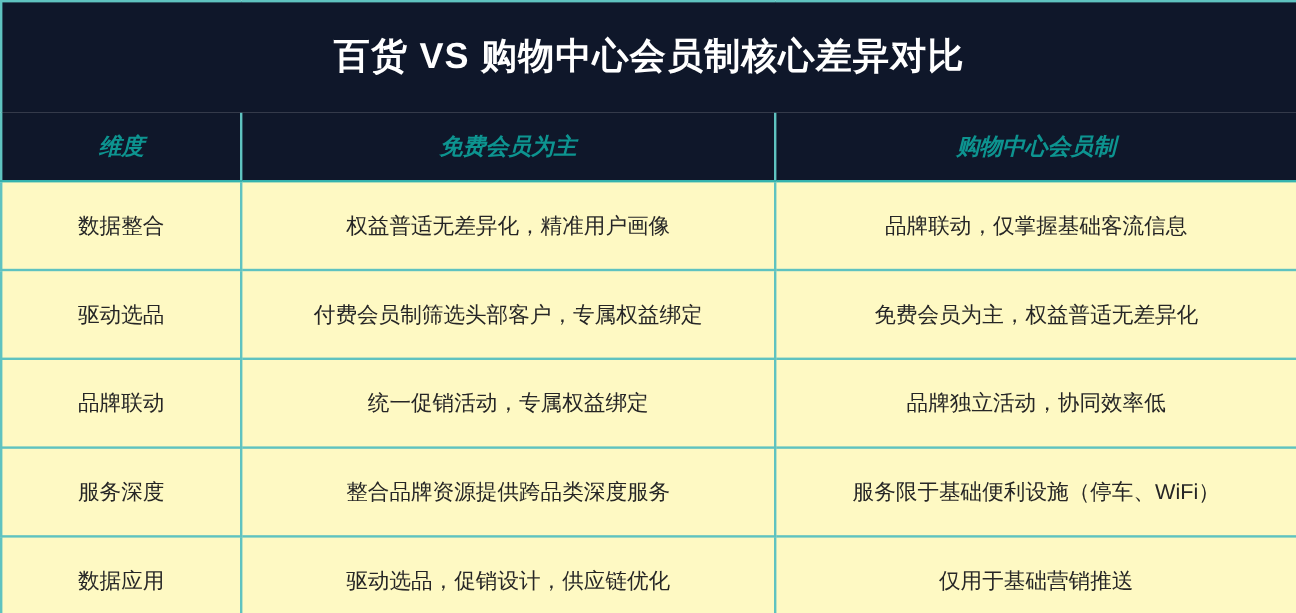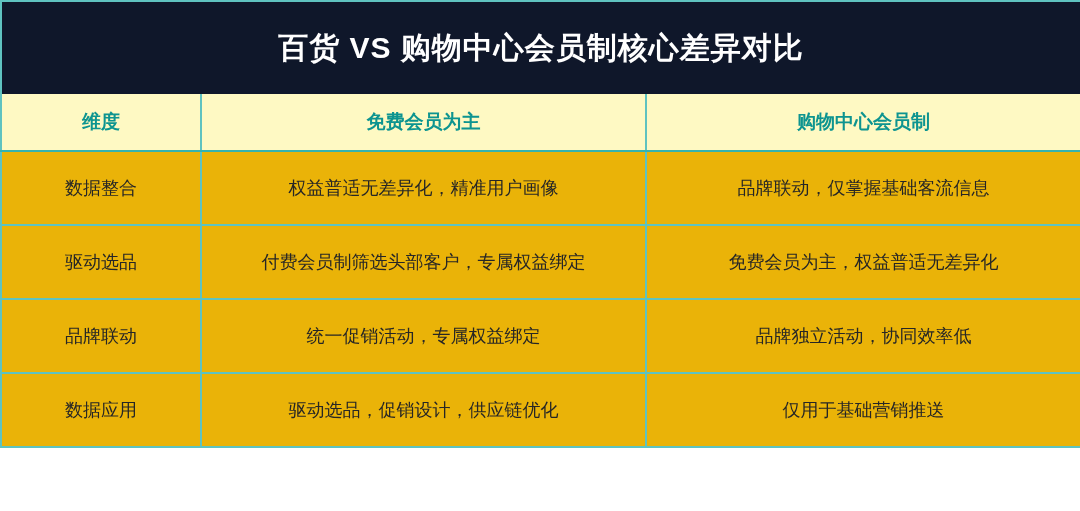--- a/index.html
+++ b/index.html
@@ -32,36 +32,37 @@
   }
   .title-text {
     color: #ffffff;
     font-size: 30px;
     font-weight: bold;
     letter-spacing: 1px;
     line-height: 1.2;
   }
 
   .head-row > th {
-    background: #fef9c3;
+    background: #0f172a;
     height: 56px;
     color: #0D9490;
     font-size: 19px;
     font-weight: bold;
     text-align: center;
     vertical-align: middle;
     border-left: 2px solid #5FC3C0;
     border-right: 2px solid #5FC3C0;
     border-bottom: 2px solid #35B3AE;
     padding: 0 6px;
+    font-style: italic;
   }
 
   .body-row > td {
     height: 72px;
-    background: #eab308;
+    background: #fef9c3;
     color: #262626;
     font-size: 18px;
     font-weight: normal;
     text-align: center;
     vertical-align: middle;
     border-left: 2px solid #5FC3C0;
     border-right: 2px solid #5FC3C0;
     border-bottom: 2px solid #5FC3C0;
     padding: 0 24px;
     line-height: 1.35;
@@ -102,18 +103,23 @@
       <td>驱动选品</td>
       <td>付费会员制筛选头部客户，专属权益绑定</td>
       <td>免费会员为主，权益普适无差异化</td>
     </tr>
     <tr class="body-row">
       <td>品牌联动</td>
       <td>统一促销活动，专属权益绑定</td>
       <td>品牌独立活动，协同效率低</td>
     </tr>
     <tr class="body-row">
+      <td>服务深度</td>
+      <td>整合品牌资源提供跨品类深度服务</td>
+      <td>服务限于基础便利设施（停车、WiFi）</td>
+    </tr>
+    <tr class="body-row">
       <td>数据应用</td>
       <td>驱动选品，促销设计，供应链优化</td>
       <td>仅用于基础营销推送</td>
     </tr>
   </tbody>
 </table>
 
 </body></html>

